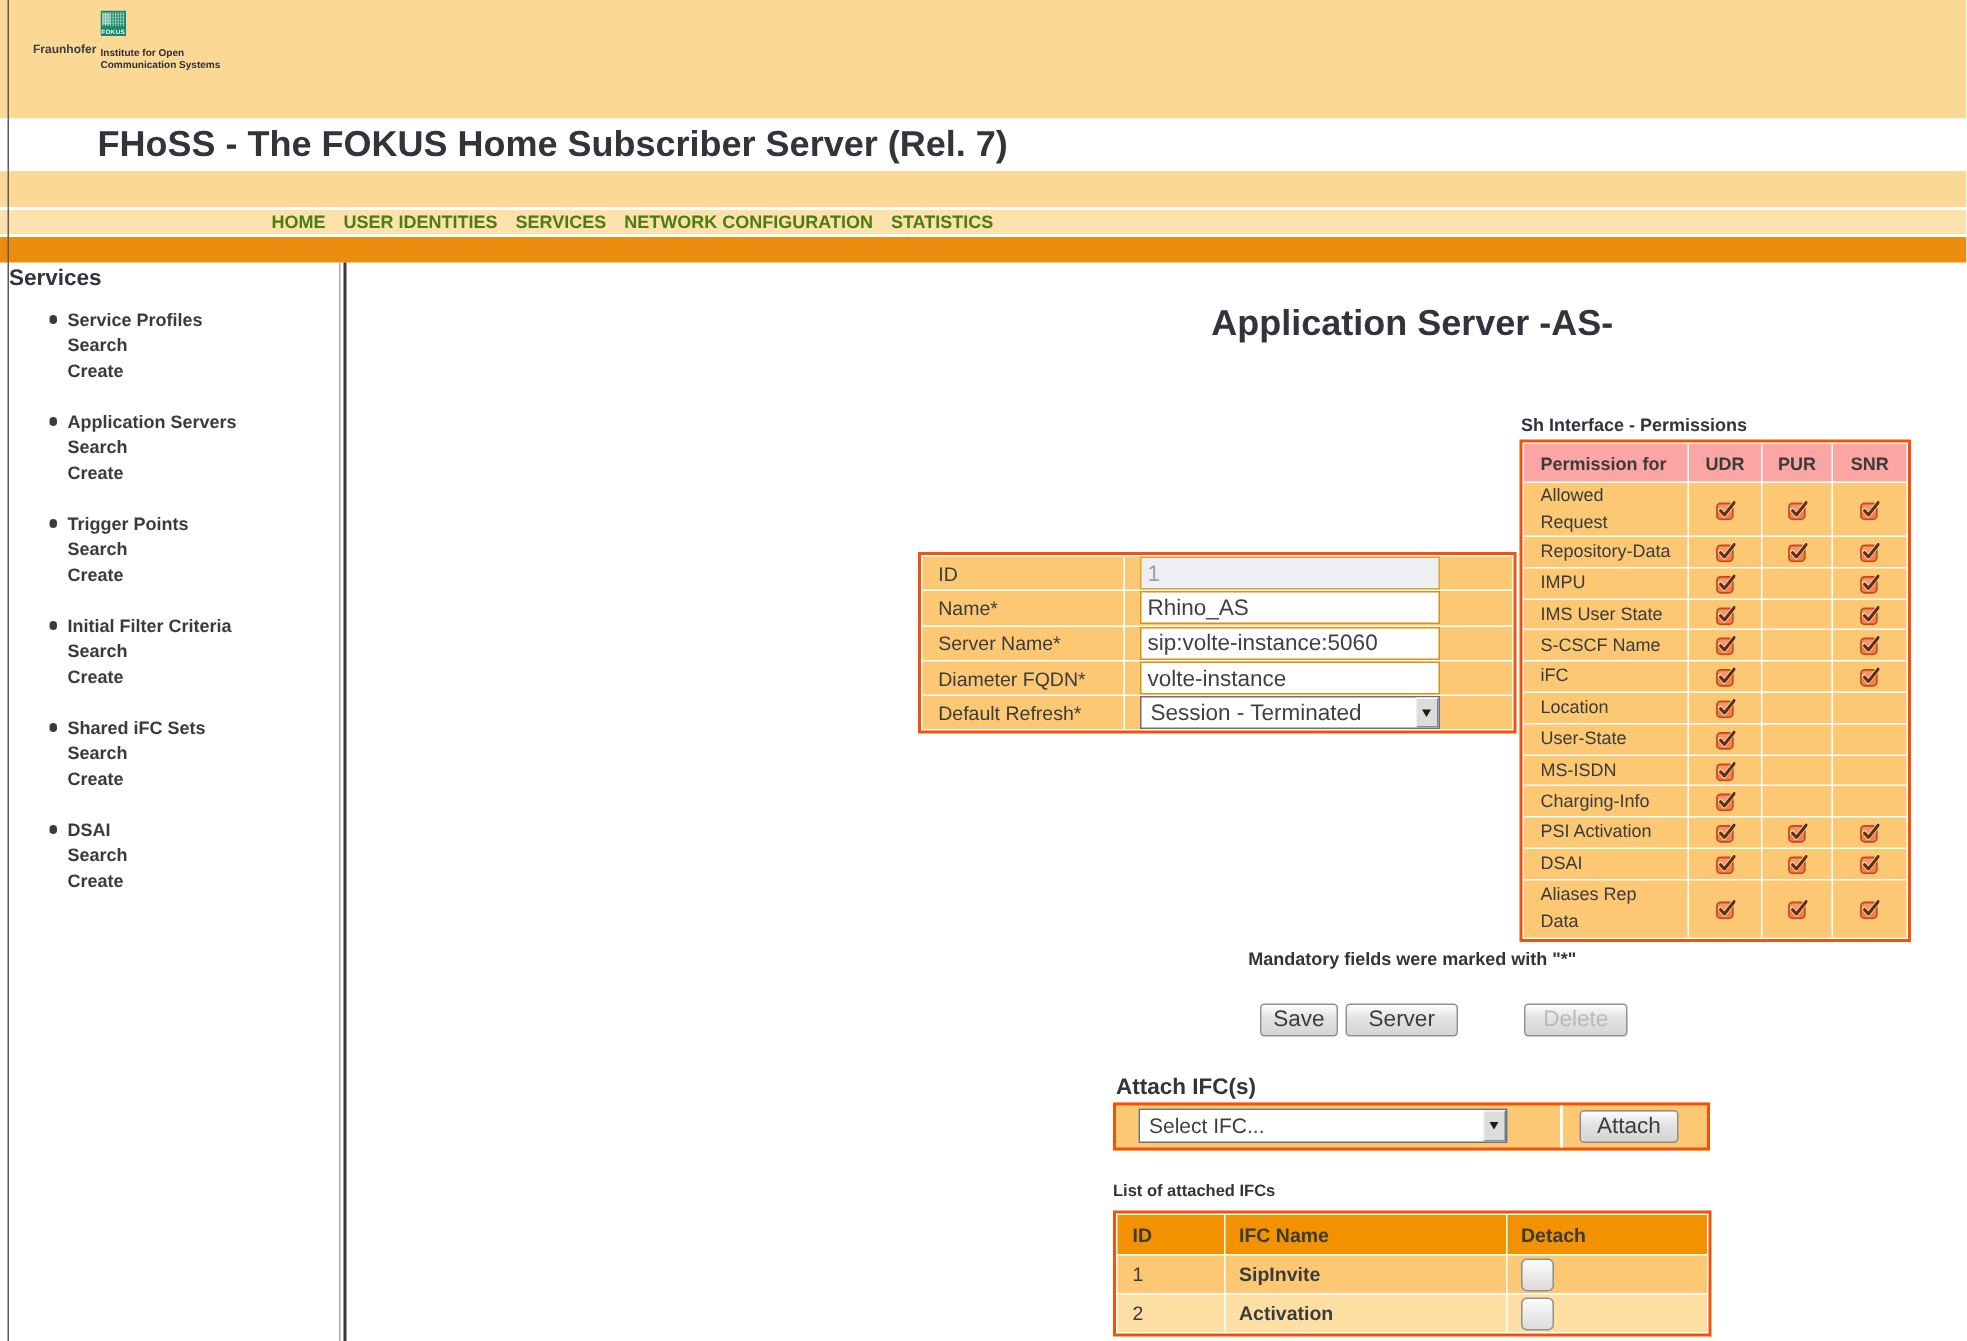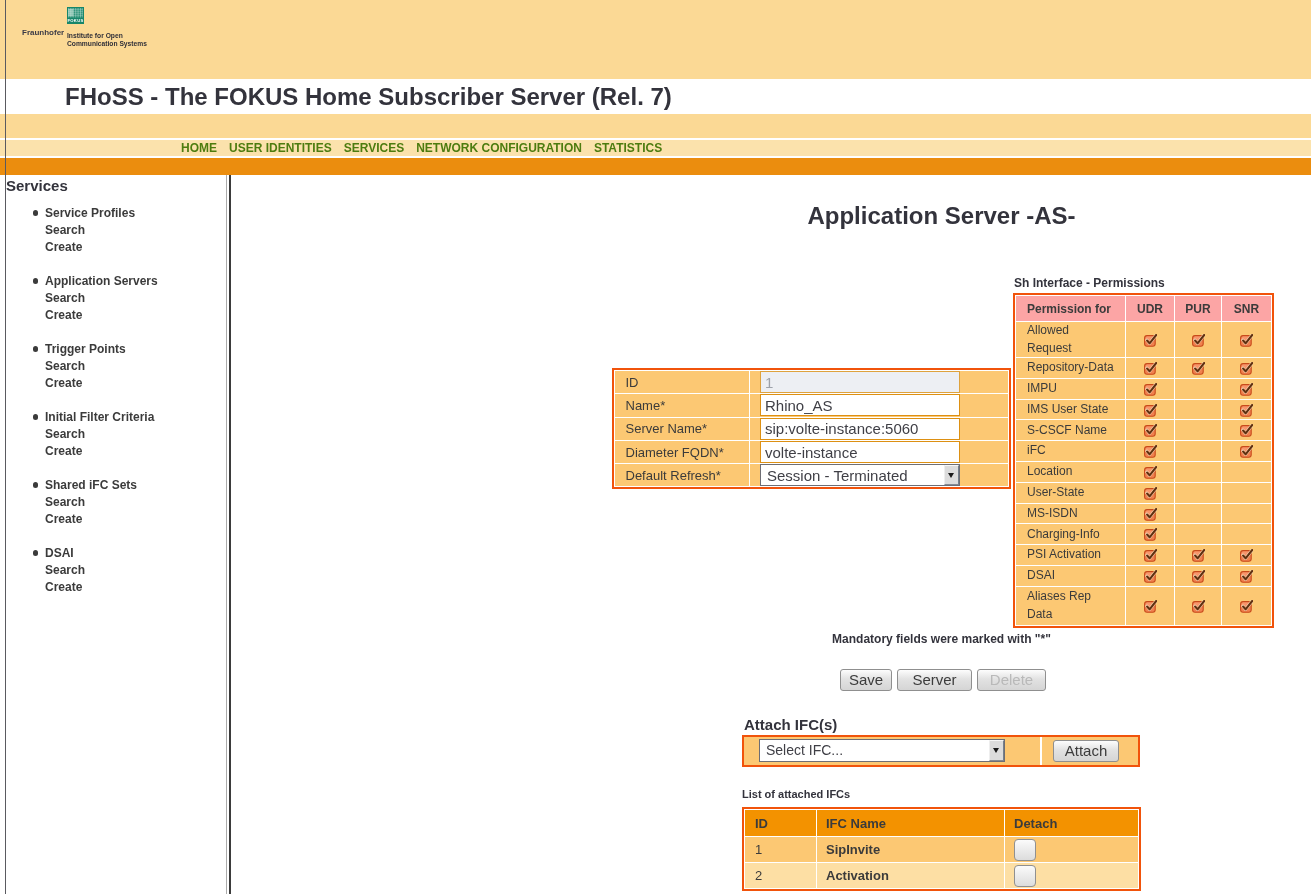--- a/index.html
+++ b/index.html
@@ -51,21 +51,21 @@
 #form input,#form .sel{margin-left:10px;}
 input.txt{box-sizing:border-box;width:200px;height:22px;border:1px solid #DD9013;background:#fff;font-family:"Liberation Sans",sans-serif;font-size:15px;color:#3F3F46;padding:0 0 0 4px;display:block;}
 input.dis{background:#EDEFF3;border-color:#DFA23C;color:#9DA2AA;}
 .sel{box-sizing:border-box;position:relative;height:22px;background:#fff;border:1px solid #6E6E74;font-size:15px;color:#3F3F46;}
 .sel .stext{position:absolute;left:6px;top:2px;white-space:nowrap;}
 .sel .arr{position:absolute;right:0;top:0;bottom:0;width:13px;background:#DCDCDC;border-top:1px solid #F7F7F7;border-left:1px solid #EEEEEE;border-right:1.5px solid #75808C;border-bottom:1.5px solid #848B94;}
 .sel .arr::after{content:"";position:absolute;left:2.5px;top:7px;border:3.5px solid transparent;border-top:5px solid #1A1A1A;}
 
 #mand{left:675px;top:632px;width:533px;text-align:center;font-size:12px;font-weight:bold;color:#33333C;}
 .btn{position:absolute;box-sizing:border-box;height:22px;border:1px solid #8F8F8F;border-radius:3px;background:linear-gradient(#FDFDFD,#E2E2E2 45%,#D5D5D5);color:#3C3C3C;font-size:15px;font-family:"Liberation Sans",sans-serif;text-align:center;line-height:20px;}
-.btn.dis{color:#B9B9B9;}
+.btn.dis{color:#B9B9B9;margin-left:39px;}
 #bsave{left:840px;top:669px;width:52px;}
 #brefresh{left:897px;top:669px;width:75px;}
 #bdelete{left:977px;top:669px;width:69px;}
 
 #attachhdr{left:744px;top:716px;font-size:15px;font-weight:bold;color:#33333C;}
 #attachbox{left:742px;top:735px;width:398px;height:32px;box-sizing:border-box;border:2px solid #F1530B;background:#FCC873;}
 #attachc1{position:absolute;left:296px;top:0;width:2px;height:28px;background:#fff;}
 
 #attachsel{position:absolute;left:15px;top:2px;width:246px;height:23px;font-size:14px;}
 #battach{left:1053px;top:740px;width:66px;}

